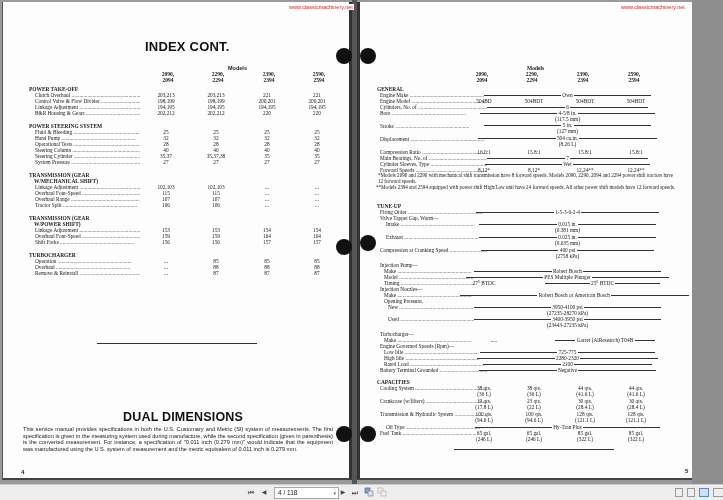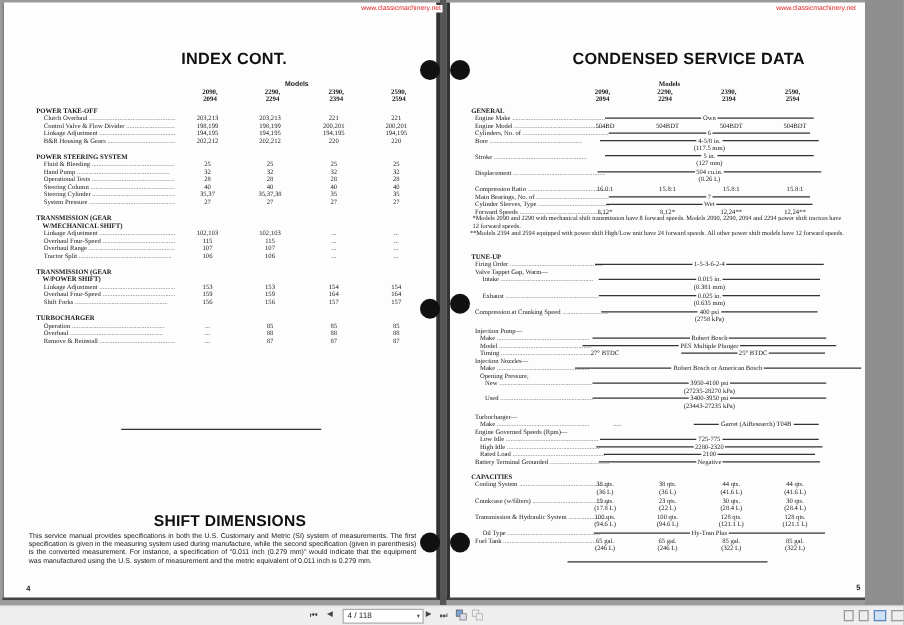--- a/index.html
+++ b/index.html
@@ -210,32 +210,31 @@
           <span class="lbl">Remove &amp; Reinstall</span>
           <span class="v" style="left: 111px;">...</span>
           <span class="v" style="left: 161px;">87</span>
           <span class="v" style="left: 212px;">87</span>
           <span class="v" style="left: 262px;">87</span>
         </div>
       </div>
 
     <div class="rule" style="left:94px;top:341px;width:160px;"></div>
 
-    <div class="title" style="left:120px;top:408px;font-size:12.5px;">SHIFT DIMENSIONS</div>
+    <div class="title" style="left:120px;top:408px;font-size:12.5px;">DUAL DIMENSIONS</div>
     <div class="para" style="left:20px;top:424px;width:310px;">This service manual provides specifications in both the U.S. Customary and Metric (SI) system of measurements. The first specification is given in the measuring system used during manufacture, while the second specification (given in parenthesis) is the converted measurement. For instance, a specification of "0.011 inch (0.279 mm)" would indicate that the equipment was manufactured using the U.S. system of measurement and the metric equivalent of 0.011 inch is 0.279 mm.</div>
     <div class="pgnum" style="left:18px;top:467px;">4</div>
   </div>
 
   <div class="page page-right">
     <div class="watermark" style="left:260px;">www.classicmachinery.net</div>
     <div class="hole" style="left:0px;top:46px;"></div>
     <div class="hole" style="left:0px;top:233px;"></div>
     <div class="hole" style="left:0px;top:424px;"></div>
 
-    <div class="title" style="left:98px;top:37px;">CONDENSED SERVICE DATA</div>
     <div class="models-hdr" style="left:167px;top:63px;font-family:'Liberation Serif',serif;">Models</div>
     <div class="colhdr" style="left:107px;top:69px;">
         <div>2090,</div>
         <div>2094</div>
       </div>
     <div class="colhdr" style="left:157px;top:69px;">
         <div>2290,</div>
         <div>2294</div>
       </div>
     <div class="colhdr" style="left:208px;top:69px;">

